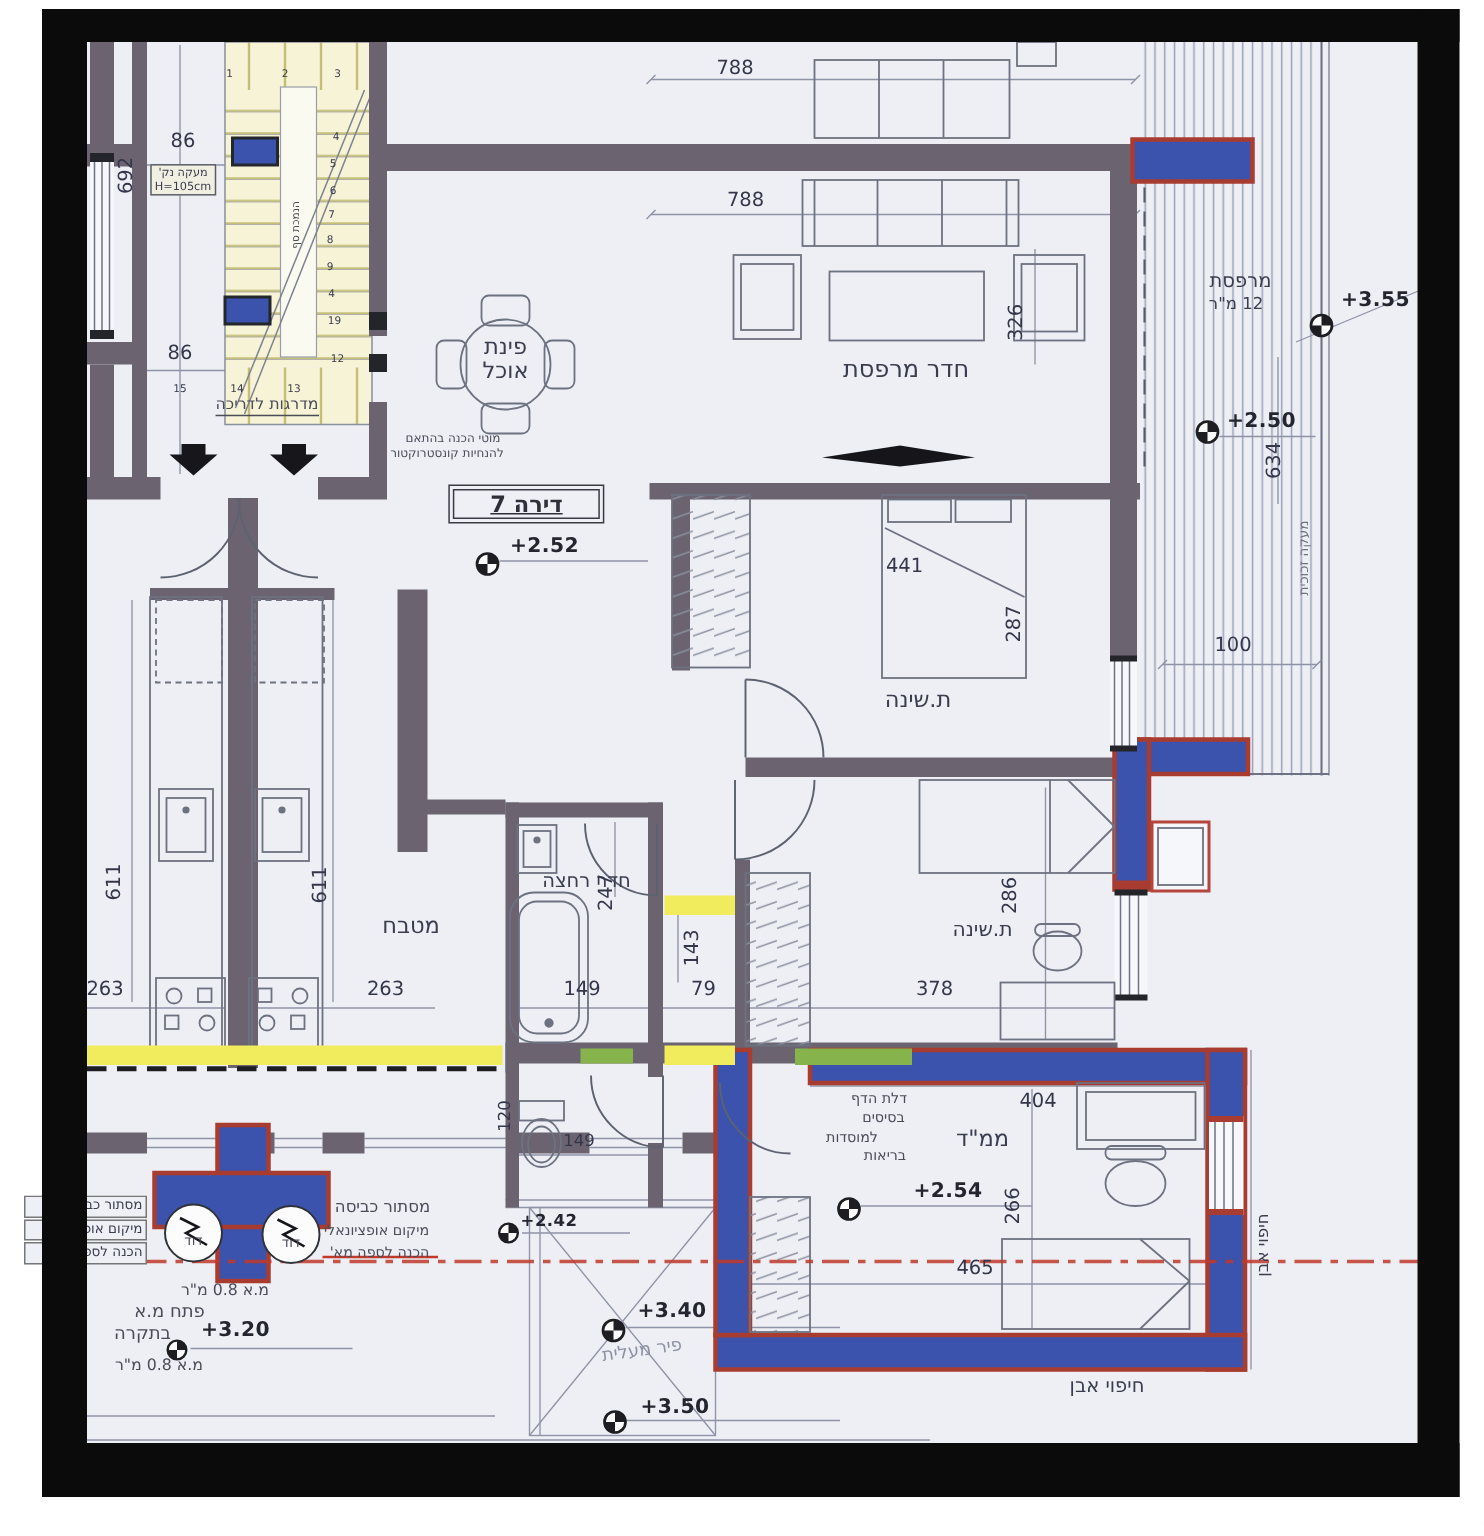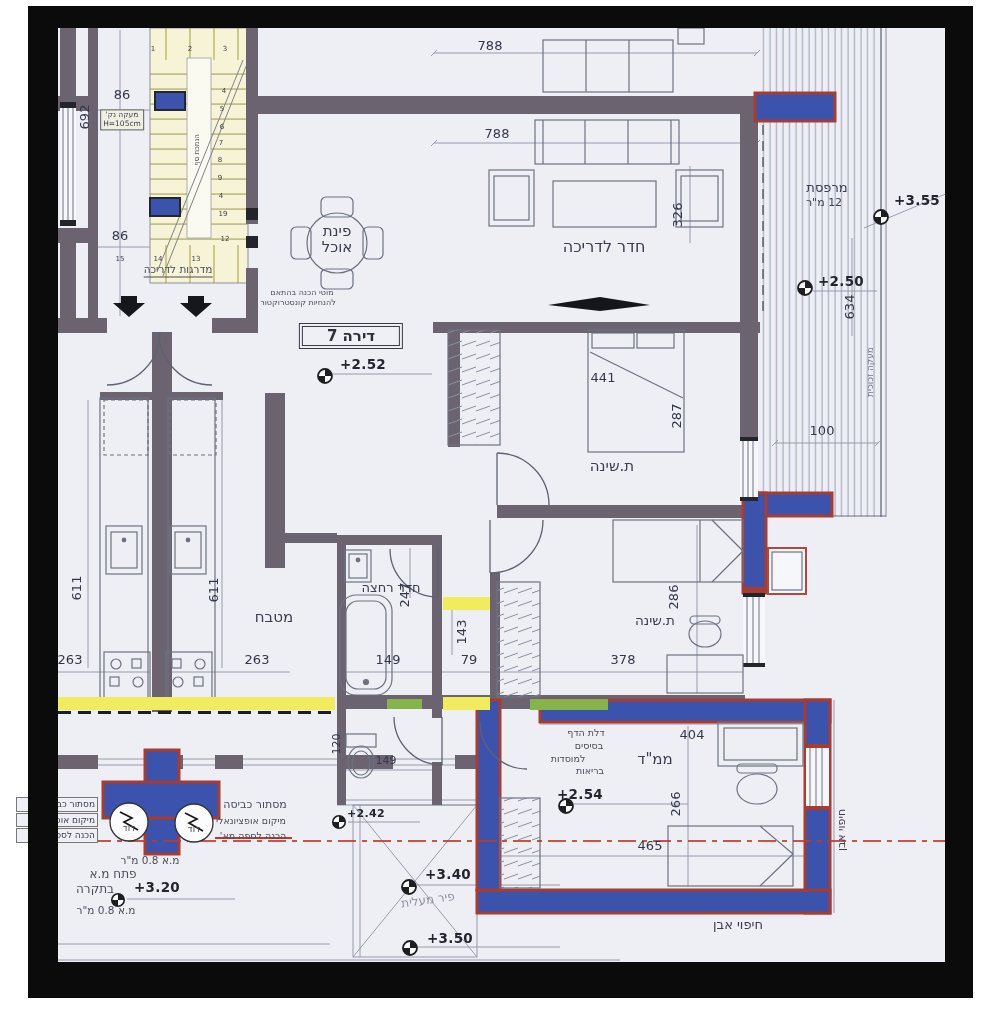--- a/index.html
+++ b/index.html
@@ -17,21 +17,21 @@
   .s14{font-size:13.5px}.s15{font-size:15px}.s16{font-size:16px}
   .lvl{font-size:13.5px;color:#24262f;font-weight:600;letter-spacing:.3px}
   .dim{color:#34374a;font-size:13px}
   .room{color:#3a3d4e}
   .gray{color:#6f7380}.light{color:#8d92a2}.note{color:#4a4d58}
   .ul{border-bottom:1px solid #4a4d58;padding-bottom:1px}
   .minibox{border:1px solid #5a5d68;background:#f1efe2;padding:1px 2px;font-size:7.5px;
            line-height:1.15;text-align:center;color:#3a3d4e}
   .aptbox{position:absolute;z-index:5;transform:translate(-50%,-50%);
           border:1.5px solid #3a3a44;padding:2px;background:#eef0f6;}
-  .aptbox .inner{border:1px solid #3a3a44;padding:0 24px;font-size:15px;font-weight:600;color:#2e3039;}
+  .aptbox .inner{border:1px solid #3a3a44;padding:0 24px;font-size:15px;font-weight:600;color:#2e3039;text-decoration:underline;}
   .clipbox{position:absolute;left:16px;top:797px;width:82px;height:58px;overflow:hidden;z-index:5;
            text-align:right;color:#3a3d4e}
   .clipbox div{font-size:9px;line-height:1.4;border:1px solid #777;padding:0 2px;margin-bottom:1px;background:#eef0f6}
 </style>
 </head>
 <body>
 
 <div id="stage">
   <div id="paper"></div>
 
@@ -376,34 +376,34 @@
       <use href="#lvlsym" x="110" y="892" width="16" height="16"></use>
     </g>
   </svg>
 
   <div class="aptbox" style="left:351px;top:336px">
     <div class="inner" dir="rtl">דירה 7</div>
   </div>
 
   <span class="t s15 room" dir="rtl" style="left:337px;top:232px">פינת</span>
   <span class="t s15 room" dir="rtl" style="left:337px;top:248px">אוכל</span>
-  <span class="t s16 room" dir="rtl" style="left:604px;top:247px">חדר לדריכה</span>
+  <span class="t s16 room" dir="rtl" style="left:604px;top:247px">חדר מרפסת</span>
   <span class="t s13 room" dir="rtl" style="left:827px;top:188px">מרפסת</span>
   <span class="t s11 room" dir="rtl" style="left:824px;top:203px">12 מ"ר</span>
   <span class="t s15 room" dir="rtl" style="left:612px;top:467px">ת.שינה</span>
   <span class="t s14 room" dir="rtl" style="left:655px;top:620px">ת.שינה</span>
   <span class="t s13 room" dir="rtl" style="left:391px;top:588px">חדר רחצה</span>
   <span class="t s15 room" dir="rtl" style="left:274px;top:618px">מטבח</span>
   <span class="t s15 room" dir="rtl" style="left:655px;top:760px">ממ"ד</span>
   <span class="t s12 light rr" dir="rtl" style="left:428px;top:900px">פיר מעלית</span>
 
   <span class="t lvl" style="left:363px;top:364px">+2.52</span>
   <span class="t lvl" style="left:917px;top:200px">+3.55</span>
   <span class="t lvl" style="left:841px;top:281px">+2.50</span>
-  <span class="t lvl" style="left:580px;top:794px">+2.54</span>
+  <span class="t lvl" style="left:632px;top:794px">+2.54</span>
   <span class="t lvl" style="left:366px;top:814px;font-size:11px">+2.42</span>
   <span class="t lvl" style="left:448px;top:874px">+3.40</span>
   <span class="t lvl" style="left:450px;top:938px">+3.50</span>
   <span class="t lvl" style="left:157px;top:887px">+3.20</span>
 
   <span class="t dim" style="left:490px;top:46px">788</span>
   <span class="t dim" style="left:497px;top:134px">788</span>
   <span class="t dim r" style="left:678px;top:215px">326</span>
   <span class="t dim r" style="left:85px;top:117px">692</span>
   <span class="t dim" style="left:122px;top:95px">86</span>

